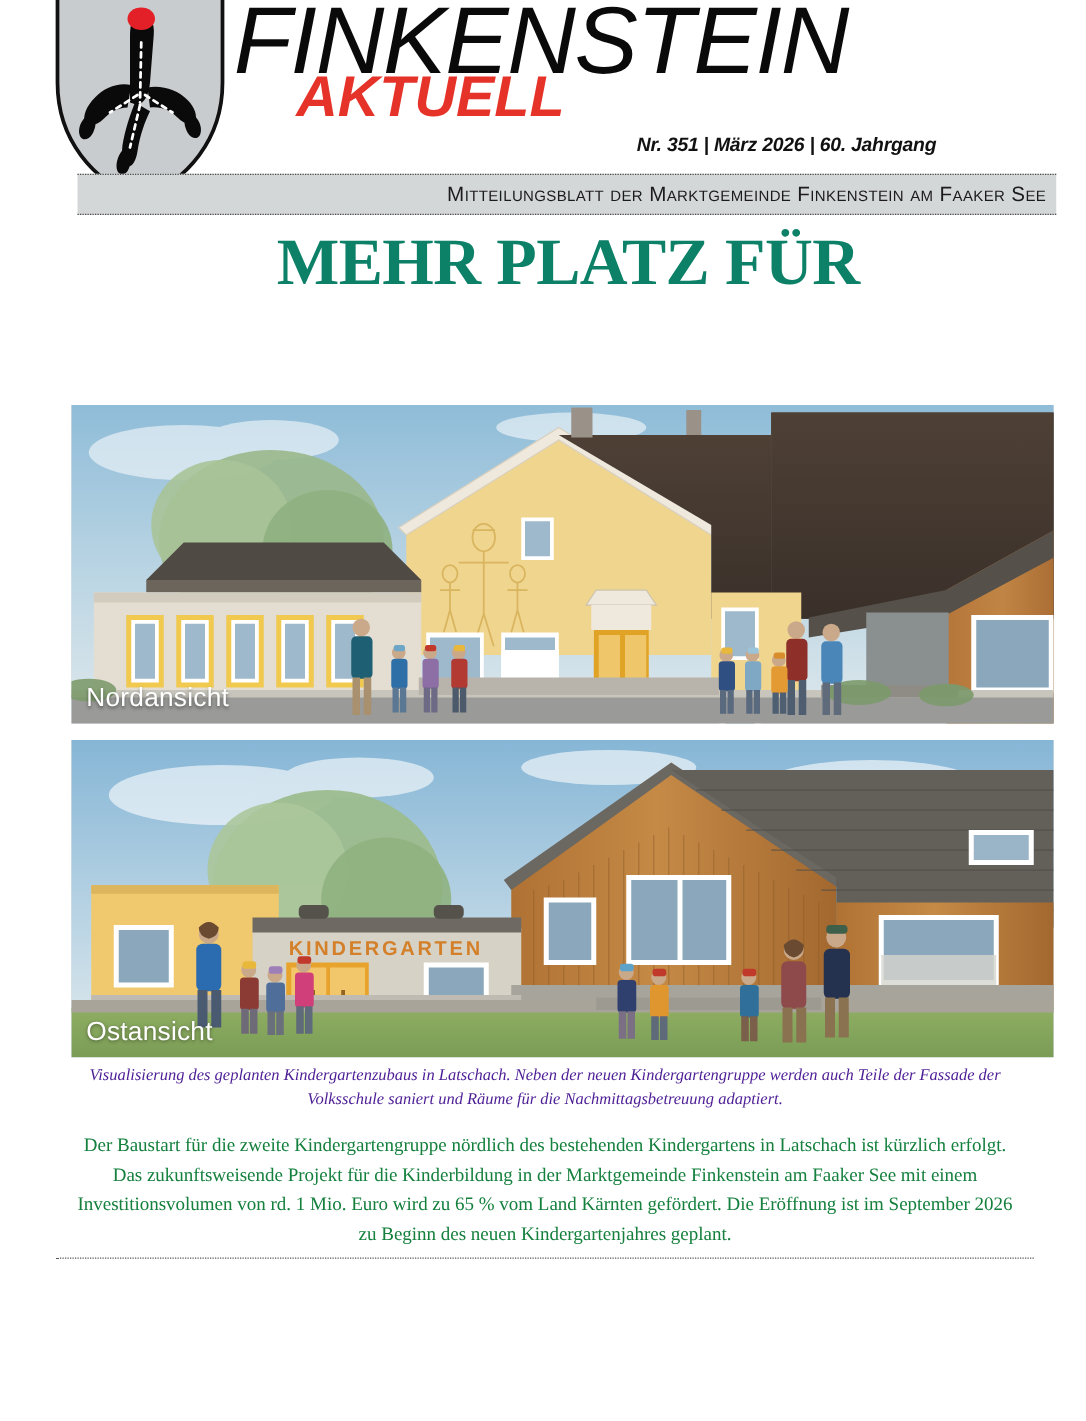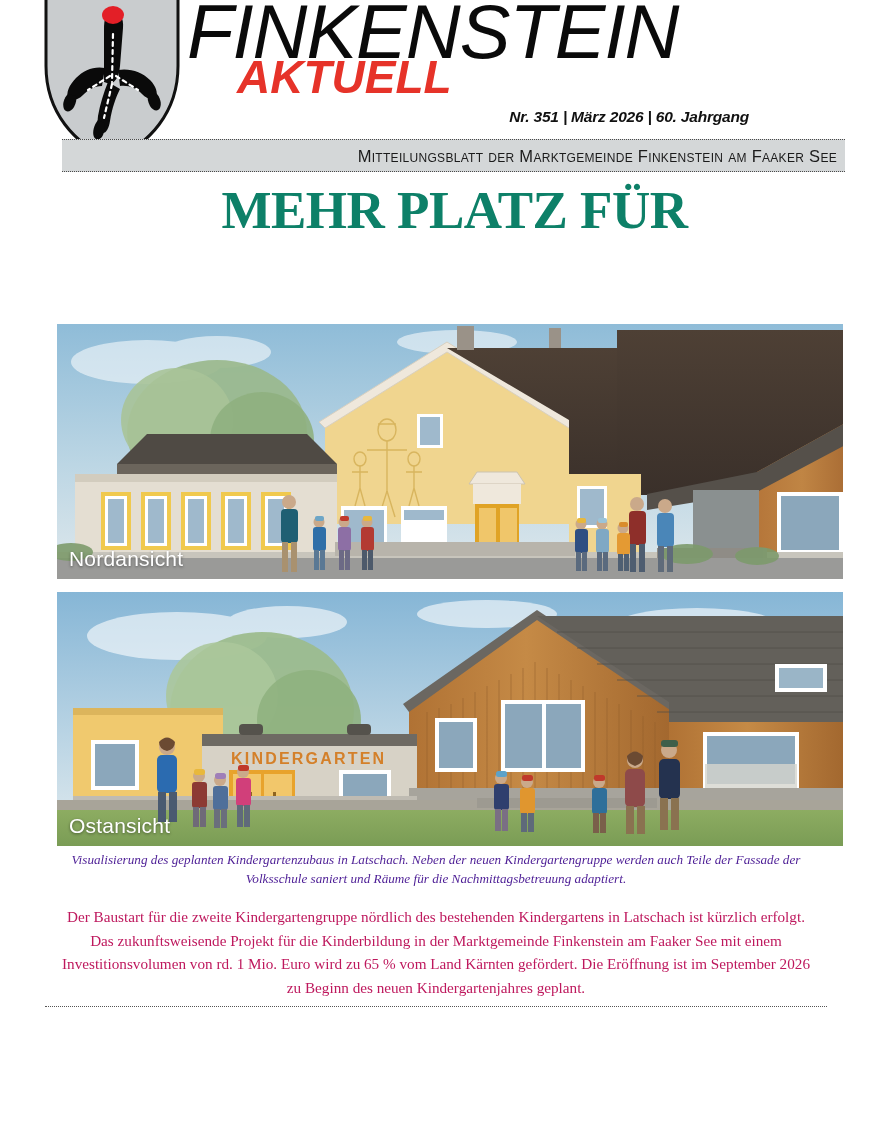--- a/index.html
+++ b/index.html
@@ -135,21 +135,21 @@
   }
   .body-text {
     position: absolute;
     left: 60px;
     top: 905px;
     width: 752px;
     text-align: center;
     font-family: "Liberation Serif", serif;
     font-size: 15.2px;
     line-height: 23.5px;
-    color: #be185d;
+    color: #15803d;
   }
 
   
   .footer-rule {
     position: absolute;
     left: 45px;
     top: 1006px;
     width: 782px;
     border-top: 1px dotted #555;
   }

